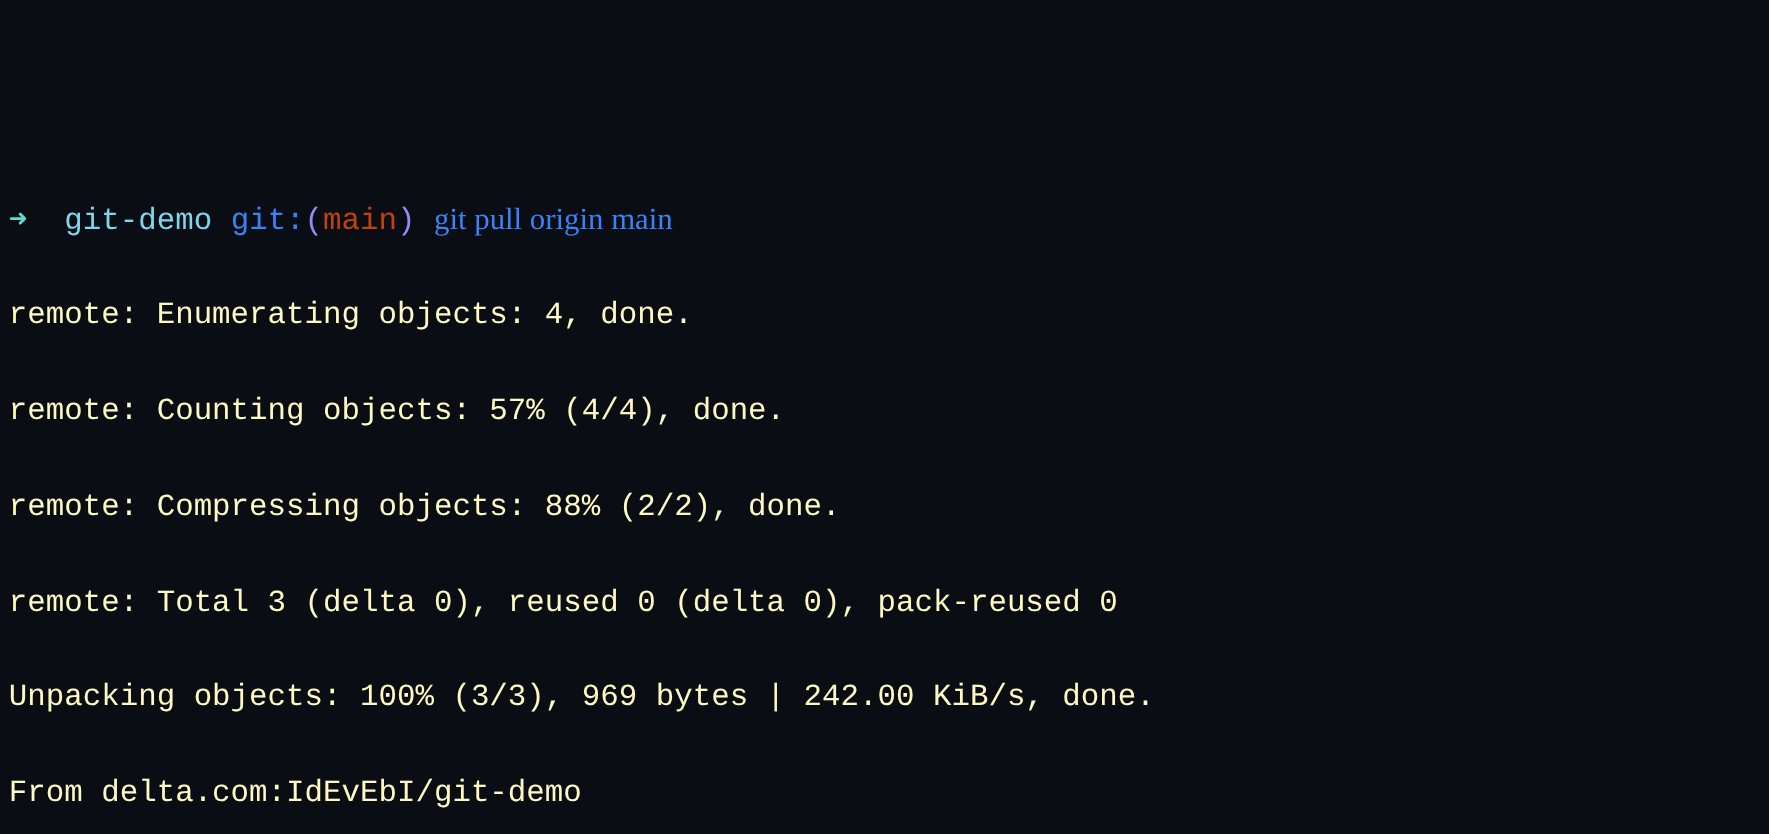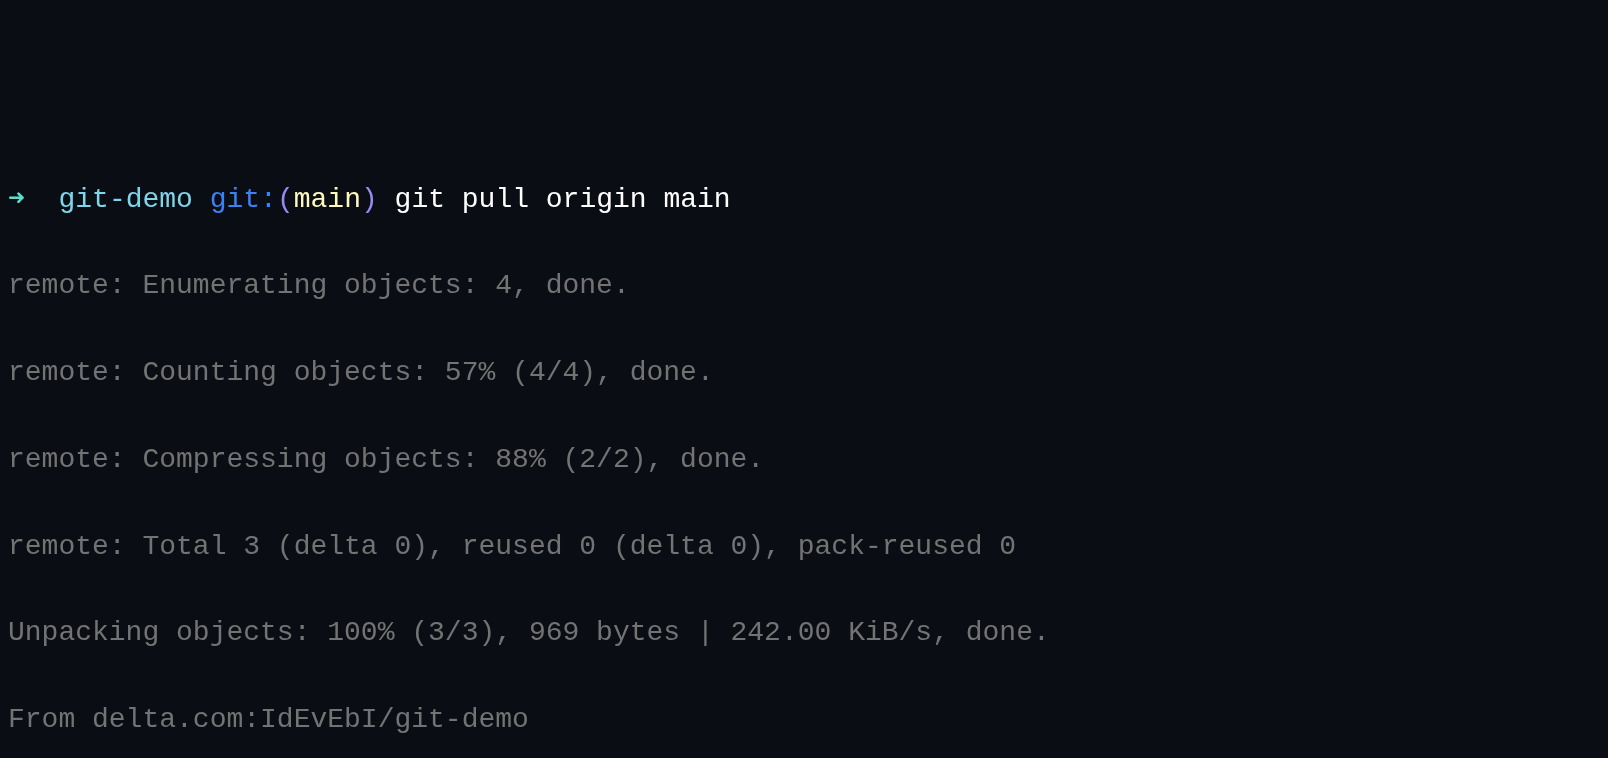--- a/index.html
+++ b/index.html
@@ -25,27 +25,28 @@
     .prompt-dir {
       color: #7fd5ea;
     }
     .prompt-git {
       color: #3b82f6;
     }
     .prompt-paren {
       color: #9a89f5;
     }
     .prompt-branch {
-      color: #fef9c3;
+      color: #c2410c;
     }
     .cmd {
-      color: #ffffff;
+      color: #3b82f6;
+      font-family: Liberation Serif, serif;
     }
     .output {
-      color: #737373;
+      color: #fef9c3;
     }
     .line {
       display: block;
     }
   </style>
 </head>
 <body>
 
 
 

